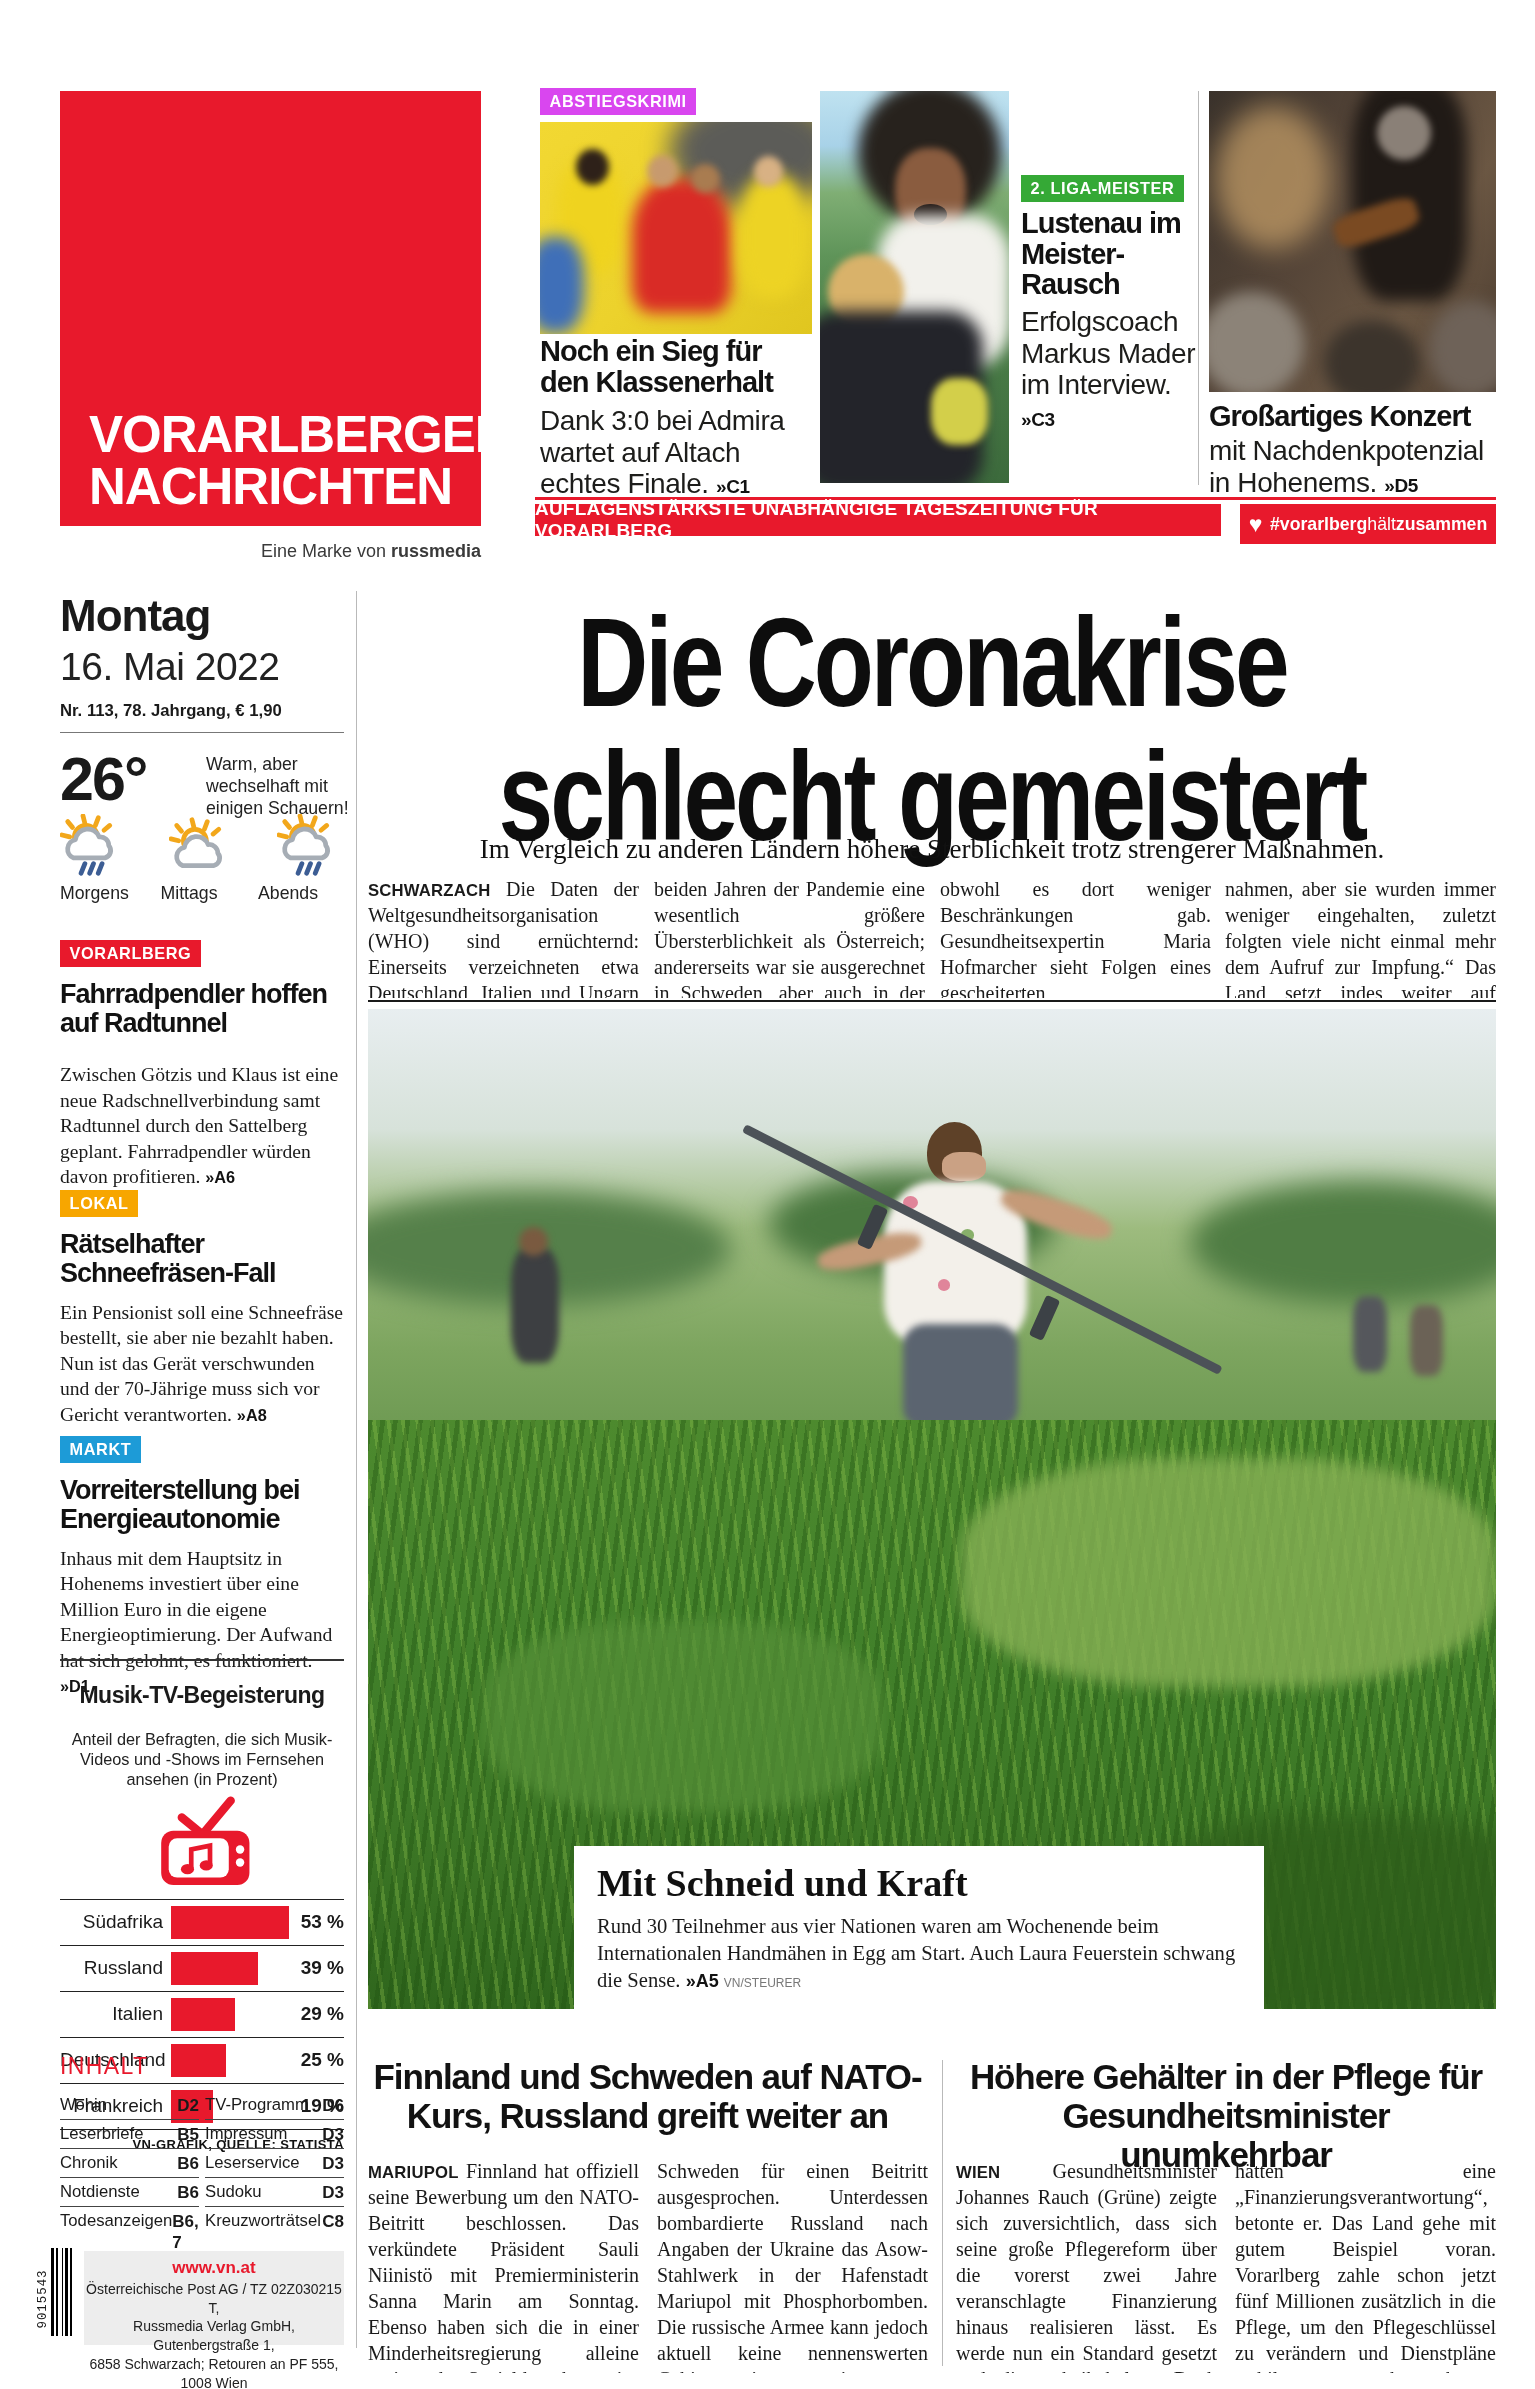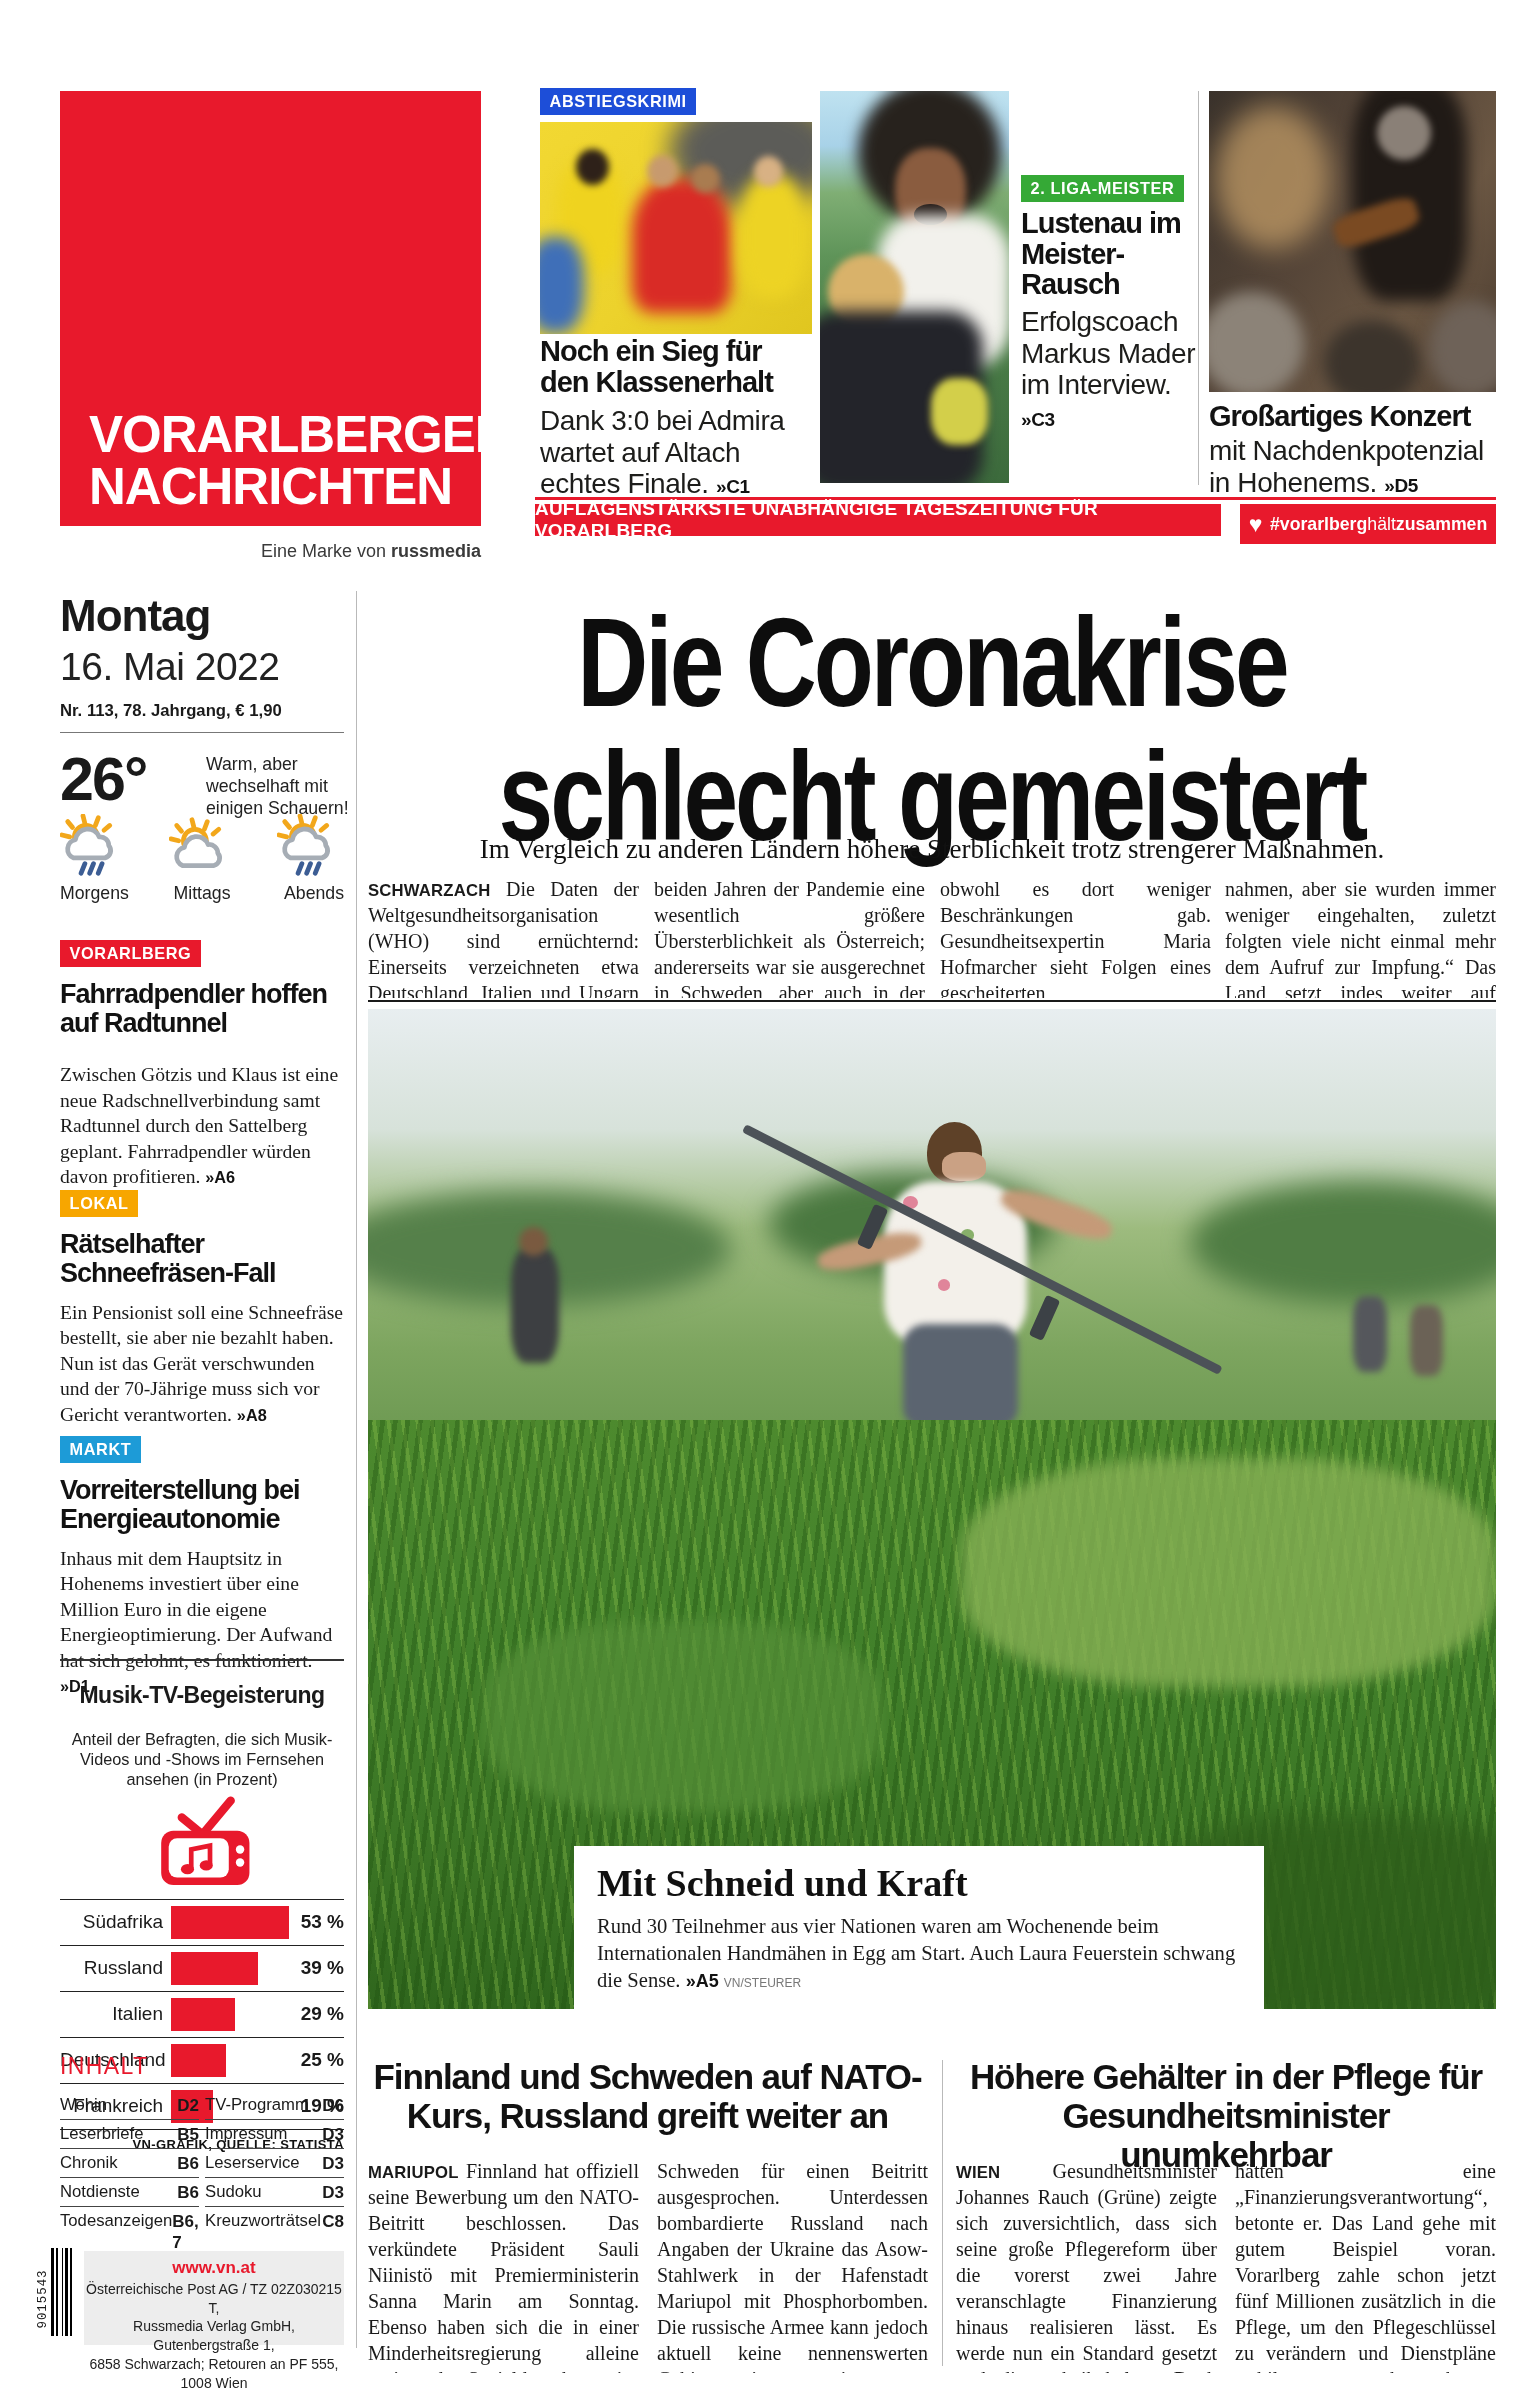--- a/index.html
+++ b/index.html
@@ -66,21 +66,21 @@
     <div class="logo-name">
       <div>VORARLBERGER</div>
       <div>NACHRICHTEN</div>
     </div>
   </div>
   <div class="abs" style="left:60px;top:541px;width:421px;text-align:right;font-size:18px;color:#3a3a3a">
     <span>Eine Marke von </span><b>russmedia</b>
   </div>
 
   <div class="abs" style="left:540px;top:88px">
-    <span class="badge" style="background: #1d4ed8;">ABSTIEGSKRIMI</span>
+    <span class="badge" style="background: #d946ef;">ABSTIEGSKRIMI</span>
   </div>
   <div class="scene" style="left:540px;top:122px;width:272px;height:212px;background:linear-gradient(135deg,#f2d832 0%,#ecd22c 55%,#e0c61f 100%)">
     <div class="blur3" style="right:-29px;top:-29px;width:172px;height:115px;background:#5c5c58;border-radius:50%"></div>
     <div class="blur2" style="left:17px;top:38px;width:67px;height:115px;background:#efd31f;border-radius:40%"></div>
     <div class="blur1" style="left:36px;top:27px;width:32.5px;height:36px;background:#2e2119;border-radius:50%"></div>
     <div class="blur2" style="left:92px;top:57px;width:99px;height:134px;background:#d92b26;border-radius:40% 40% 20% 20%"></div>
     <div class="blur1" style="left:107px;top:32.5px;width:31px;height:32.5px;background:#c79a6e;border-radius:50%"></div>
     <div class="blur1" style="left:151px;top:42px;width:29px;height:29px;background:#a97c50;border-radius:50%"></div>
     <div class="blur2" style="left:199px;top:52px;width:67px;height:124px;background:#edd324;border-radius:40%"></div>
     <div class="blur1" style="left:214px;top:34px;width:29px;height:31px;background:#d8b184;border-radius:50%"></div>
@@ -181,21 +181,21 @@
           </g>
         <circle cx="27" cy="24" r="12" fill="none" stroke="#f2a71b" stroke-width="5"></circle>
         <path d="M14 46 a10 10 0 0 1 2-19 a13 13 0 0 1 25-3 a9 9 0 0 1 10 9 a8 8 0 0 1-4 13 z" fill="#fff" stroke="#a6adb5" stroke-width="5" stroke-linejoin="round"></path>
         <g stroke="#3c5d94" stroke-width="5" stroke-linecap="round">
             <line x1="26" y1="52" x2="22" y2="62"></line>
             <line x1="35" y1="52" x2="31" y2="62"></line>
             <line x1="44" y1="52" x2="40" y2="62"></line>
           </g>
       </svg>
     </div>
-    <div style="display:flex;justify-content:space-between;margin-top:5.7px;font-size:17.7px;color:#222">
+    <div style="display:flex;margin-top:5.7px;font-size:17.7px;color:#222">
       <span style="width:86px">Morgens</span>
       <span style="width:86px;text-align:center">Mittags</span>
       <span style="width:86px;text-align:right">Abends</span>
     </div>
   </div>
 
   <div class="abs" style="left:60px;top:940px;width:284px">
     <span class="badge" style="background: rgb(232, 25, 44);">VORARLBERG</span>
     <div class="sb-hl" style="margin-top:13.4px">Fahrradpendler hoffen auf Radtunnel</div>
     <div class="sb-tx" style="margin-top:24px">

